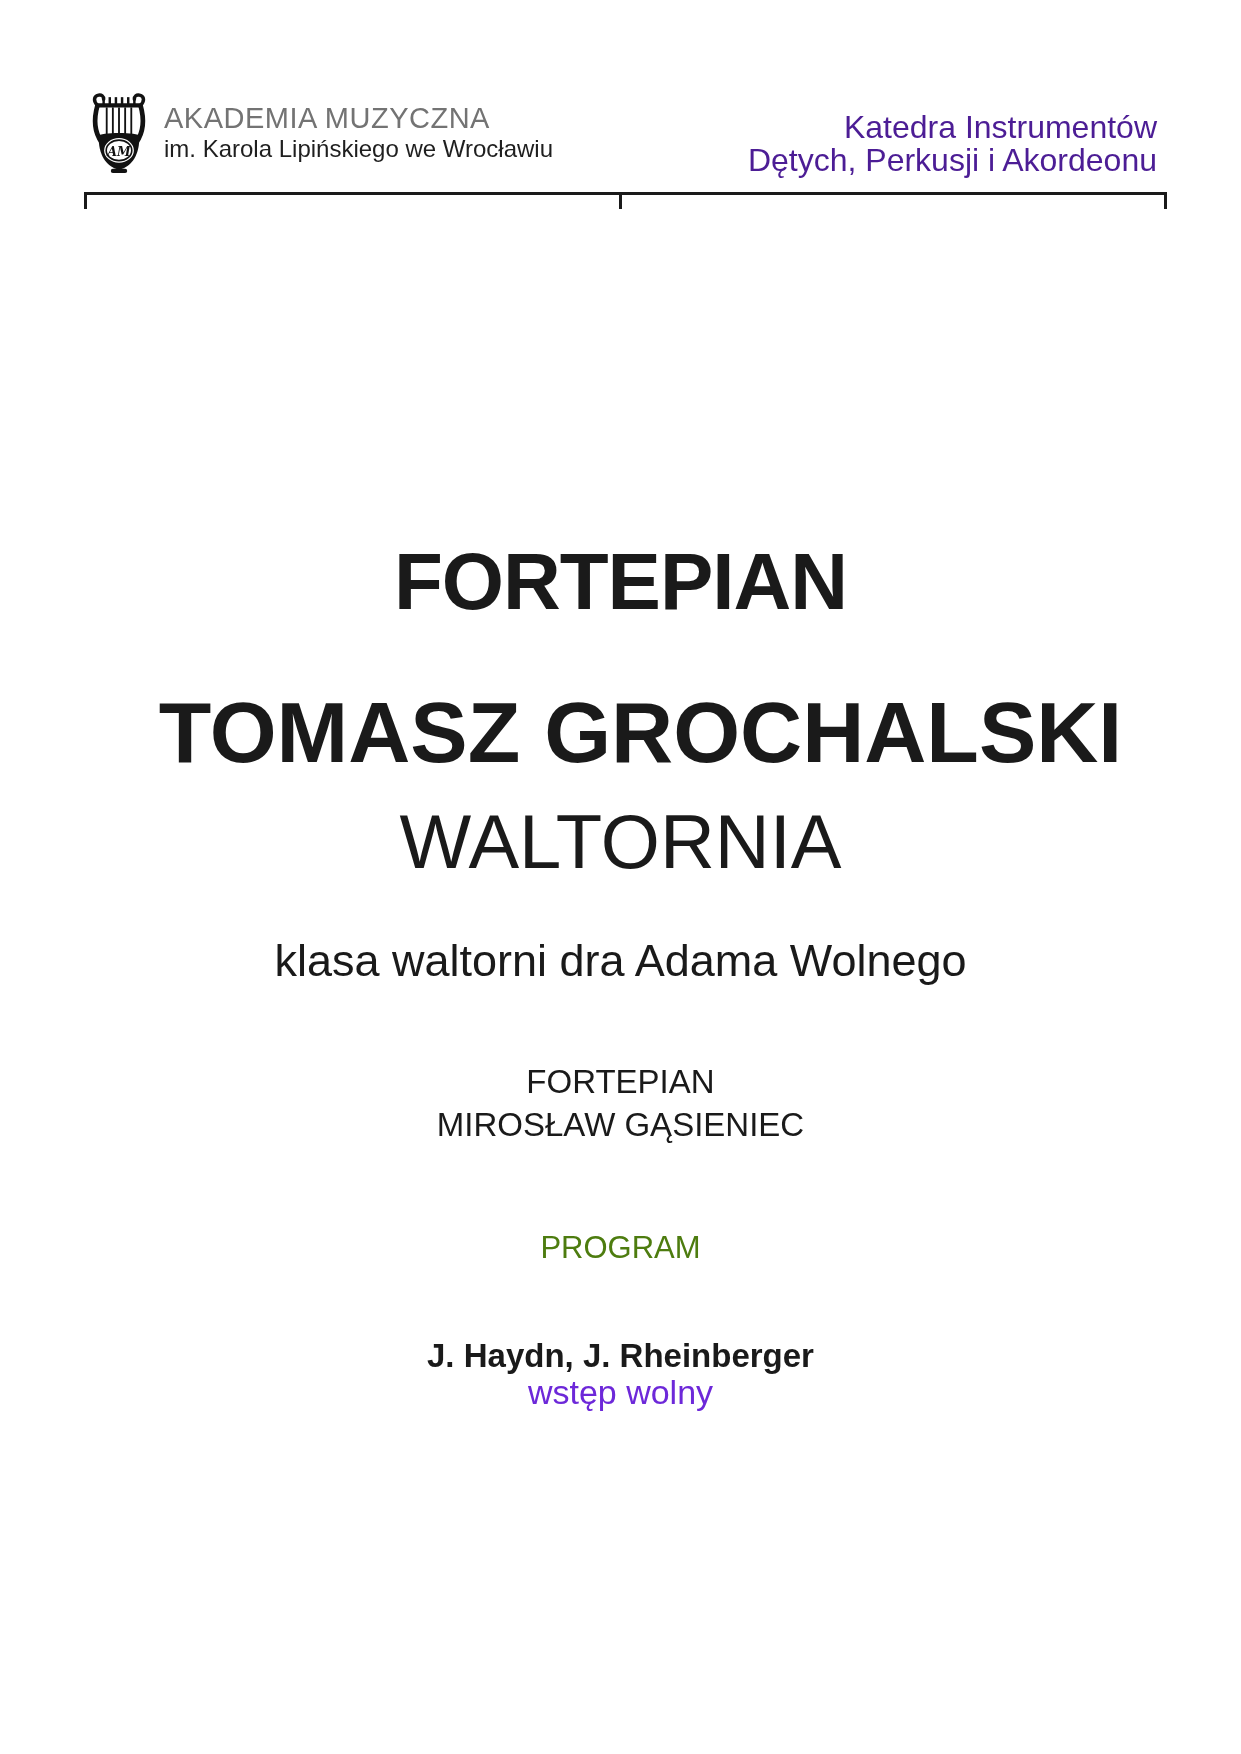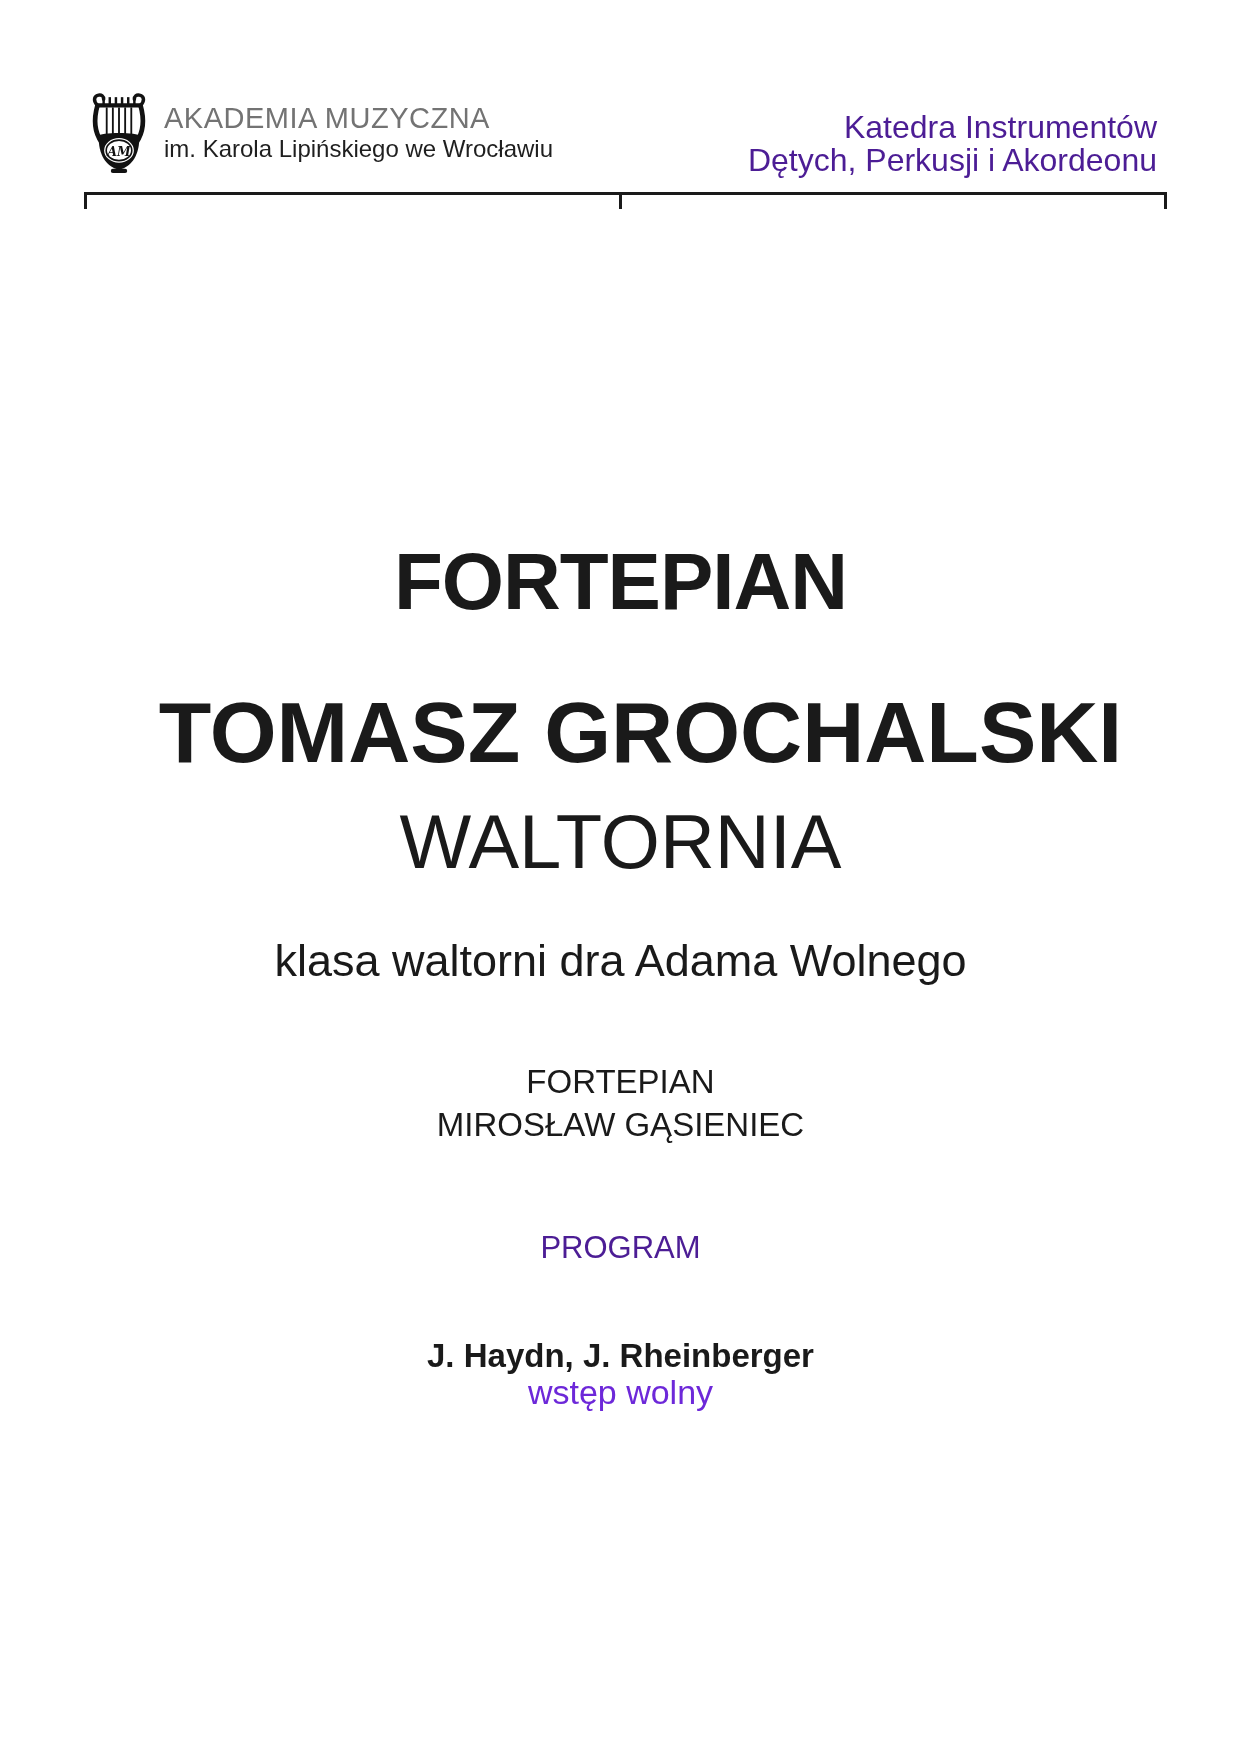--- a/index.html
+++ b/index.html
@@ -52,21 +52,21 @@
   
   .cline{
     position:absolute; left:0; right:0; text-align:center; white-space:nowrap;
   }
   .title-line{ font-size:80px; font-weight:700; letter-spacing:-1px; }
   .performer{ top:683px; font-size:86px; font-weight:700;margin-left:40px; }
   .instrument{ top:798px; font-size:76px; font-weight:400; }
   .class-line{ top:935px; font-size:45px; }
   .accomp-role{ top:1063px; font-size:33px; }
   .accomp-name{ top:1106px; font-size:33px; }
-  .program-label{ top:1230px; font-size:31px; color:#4c1d95; }
+  .program-label{ top:1230px; font-size:31px; color:#4d7c0f; }
   .program-composers{ top:1289px; font-size:33px; font-weight:700;margin-top:48px; }
   .admission{ top:1373px; font-size:34px; }
 </style>
 </head>
 <body>
 
 <div class="page">
 
   <div class="header">
     <div class="brand">

